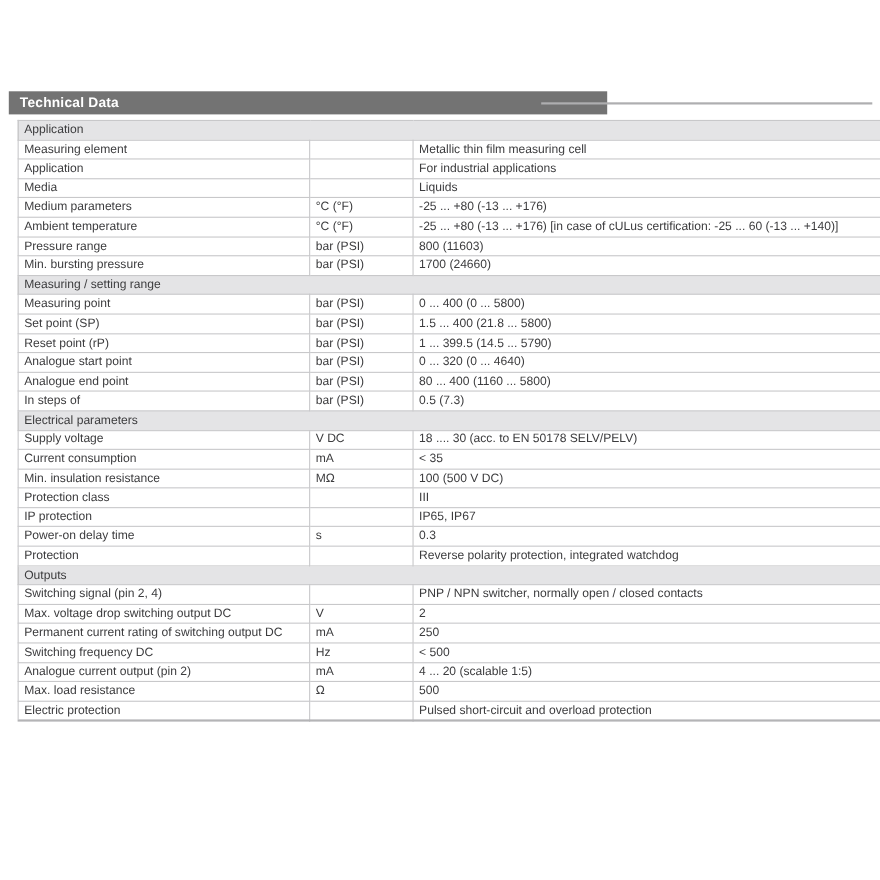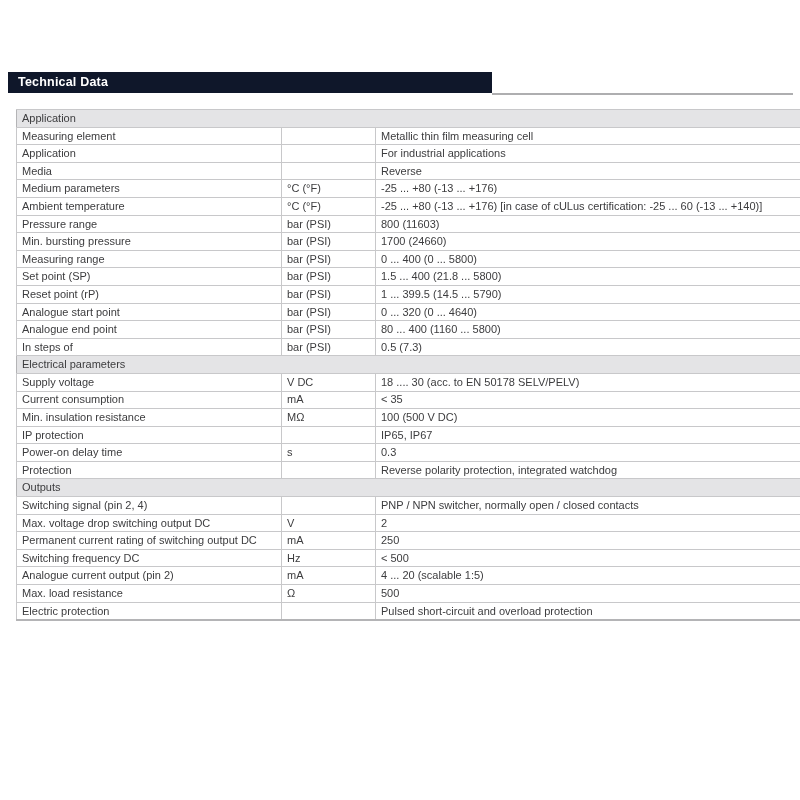--- a/index.html
+++ b/index.html
@@ -11,24 +11,24 @@
     width: 800px;
     height: 800px;
     position: relative;
     font-family: "Liberation Sans", "DejaVu Sans", sans-serif;
     color: #3c3c3e;
     overflow: hidden;
   }
   .title-bar {
     position: absolute;
     left: 8px;
-    top: 72px;
-    width: 484px;
+    top: 83px;
+    width: 544px;
     height: 21px;
-    background: #0f172a;
+    background: #737373;
   }
   .title-bar span {
     display: block;
     line-height: 21px;
     padding-left: 10px;
     font-size: 12.5px;
     font-weight: bold;
     color: #ffffff;
     letter-spacing: 0.2px;
   }
@@ -95,21 +95,21 @@
         <td>Metallic thin film measuring cell</td>
       </tr>
       <tr>
         <td>Application</td>
         <td></td>
         <td>For industrial applications</td>
       </tr>
       <tr>
         <td>Media</td>
         <td></td>
-        <td>Reverse</td>
+        <td>Liquids</td>
       </tr>
       <tr>
         <td>Medium parameters</td>
         <td>°C (°F)</td>
         <td>-25 ... +80 (-13 ... +176)</td>
       </tr>
       <tr>
         <td>Ambient temperature</td>
         <td>°C (°F)</td>
         <td>-25 ... +80 (-13 ... +176) [in case of cULus certification: -25 ... 60 (-13 ... +140)]</td>
@@ -117,22 +117,25 @@
       <tr>
         <td>Pressure range</td>
         <td>bar (PSI)</td>
         <td>800 (11603)</td>
       </tr>
       <tr>
         <td>Min. bursting pressure</td>
         <td>bar (PSI)</td>
         <td>1700 (24660)</td>
       </tr>
-      <tr>
-        <td>Measuring range</td>
+      <tr class="section">
+        <td colspan="3">Measuring / setting range</td>
+      </tr>
+      <tr>
+        <td>Measuring point</td>
         <td>bar (PSI)</td>
         <td>0 ... 400 (0 ... 5800)</td>
       </tr>
       <tr>
         <td>Set point (SP)</td>
         <td>bar (PSI)</td>
         <td>1.5 ... 400 (21.8 ... 5800)</td>
       </tr>
       <tr>
         <td>Reset point (rP)</td>
@@ -164,20 +167,25 @@
       </tr>
       <tr>
         <td>Current consumption</td>
         <td>mA</td>
         <td>&lt; 35</td>
       </tr>
       <tr>
         <td>Min. insulation resistance</td>
         <td>MΩ</td>
         <td>100 (500 V DC)</td>
+      </tr>
+      <tr>
+        <td>Protection class</td>
+        <td></td>
+        <td>III</td>
       </tr>
       <tr>
         <td>IP protection</td>
         <td></td>
         <td>IP65, IP67</td>
       </tr>
       <tr>
         <td>Power-on delay time</td>
         <td>s</td>
         <td>0.3</td>

